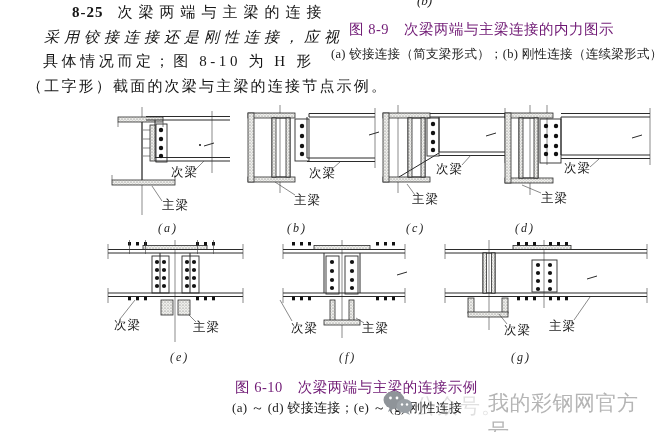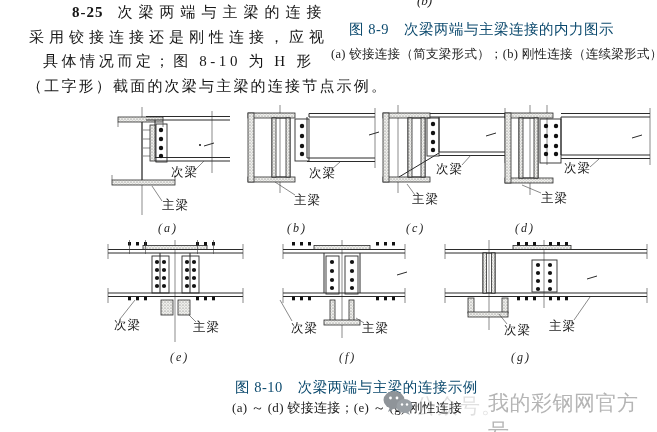--- a/index.html
+++ b/index.html
@@ -4,21 +4,21 @@
 <style>
   html,body{margin:0;padding:0;background:#fff;}
   .page{position:relative;width:657px;height:432px;background:#ffffff;overflow:hidden;
         font-family:"Liberation Serif","DejaVu Serif",serif;color:#1b1b1b;}
   .abs{position:absolute;white-space:nowrap;}
   
   .p-line{font-size:15px;color:#161616;}
   .ls6{letter-spacing:6px;} .ls5{letter-spacing:5px;} .ls4{letter-spacing:3.6px;} .ls2{letter-spacing:2.2px;}
   .b{font-weight:bold;letter-spacing:1px;}
   
-  .figtitle{font-size:14.5px;letter-spacing:0.5px;color:#0c4a6e;}
+  .figtitle{font-size:14.5px;letter-spacing:0.5px;color:#701a75;}
   .figcap{font-size:12.5px;letter-spacing:0.3px;color:#222;}
   .frag{font-size:13px;font-style:italic;color:#222;}
   
   .diag{position:absolute;}
   .diag svg{position:absolute;left:0;top:0;}
   .dlabel{position:absolute;font-size:12.5px;letter-spacing:1px;color:#1d1d1d;white-space:nowrap;}
   .sublabel{position:absolute;font-size:12px;font-style:italic;letter-spacing:2px;color:#1d1d1d;white-space:nowrap;}
   .ln{stroke:#2b2b2b;stroke-width:1;fill:none;}
   .thin{stroke:#3a3a3a;stroke-width:0.6;fill:none;}
   .cl{stroke:#5a5a5a;stroke-width:0.7;fill:none;}
@@ -42,21 +42,21 @@
     <defs>
       <pattern id="stip" width="3" height="3" patternUnits="userSpaceOnUse">
         <rect width="3" height="3" fill="#efefec"></rect>
         <circle cx="1" cy="1" r="0.55" fill="#6a6a6a"></circle>
         <circle cx="2.3" cy="2.2" r="0.4" fill="#9a9a9a"></circle>
       </pattern>
     </defs>
   </svg>
 
   <div class="abs p-line" style="left:72px;top:3px;"><span class="b">8-25</span><span style="display:inline-block;width:14px;"></span><span class="ls6">次梁两端与主梁的连接</span></div>
-  <div class="abs p-line ls5" style="left:29px;top:28px;">采用铰接连接还是刚性连接，应视</div>
+  <div class="abs p-line ls5" style="left:44px;top:28px;font-style:italic;">采用铰接连接还是刚性连接，应视</div>
   <div class="abs p-line ls4" style="left:29px;top:52px;margin-left:14px;">具体情况而定；图 8-10 为 H 形</div>
   <div class="abs p-line ls2" style="left:27px;top:77px;text-align:center;">（工字形）截面的次梁与主梁的连接节点示例。</div>
 
   <div class="abs frag" style="left:417px;top:-7px;">(b)</div>
   <div class="abs figtitle" style="left:349px;top:20px;">图 8-9　次梁两端与主梁连接的内力图示</div>
   <div class="abs figcap" style="left:331px;top:46px;">(a) 铰接连接（简支梁形式）；(b) 刚性连接（连续梁形式）</div>
 
   <div class="diag" style="left:100px;top:103px;width:135px;height:135px;">
     <svg width="135" height="135" viewBox="0 0 135 135">
       <line class="cl" x1="42" y1="4" x2="42" y2="112"></line>
@@ -335,21 +335,21 @@
         <rect class="sq" x="128" y="58.8" width="3" height="3.5"></rect>
       <line class="ln" x1="150" y1="41" x2="160" y2="38"></line>
       <line class="thin" x1="62" y1="76" x2="70" y2="86"></line>
       <line class="thin" x1="153" y1="59" x2="137" y2="82"></line>
     </svg>
     <span class="dlabel" style="left:67px;top:84px;">次梁</span>
     <span class="dlabel" style="left:112px;top:80px;">主梁</span>
     <span class="sublabel" style="left:74px;top:112px;">(g)</span>
   </div>
 
-  <div class="abs figtitle" style="left:235px;top:378px;">图 8-10　次梁两端与主梁的连接示例</div>
+  <div class="abs figtitle" style="left:235px;top:378px;">图 6-10　次梁两端与主梁的连接示例</div>
   <div class="abs figcap" style="left:232px;top:399px;font-size:13px;">(a) ～ (d) 铰接连接；(e) ～ (g) 刚性连接</div>
 
   <div class="wm" style="left:383px;top:387px;width:274px;height:34px;">
     <svg width="30" height="26" viewBox="0 0 30 26" style="position:absolute;left:0;top:3px;">
       <ellipse cx="11" cy="10" rx="10.5" ry="9" fill="#8f9499"></ellipse>
       <path d="M7 17 L5 22 L11 18.5 Z" fill="#8f9499"></path>
       <circle cx="7.5" cy="8" r="1.4" fill="#ffffff"></circle>
       <circle cx="14" cy="8" r="1.4" fill="#ffffff"></circle>
       <ellipse cx="21.5" cy="16" rx="8" ry="7" fill="#9aa0a5"></ellipse>
       <path d="M25 21.5 L27 25 L22 22.5 Z" fill="#9aa0a5"></path>

